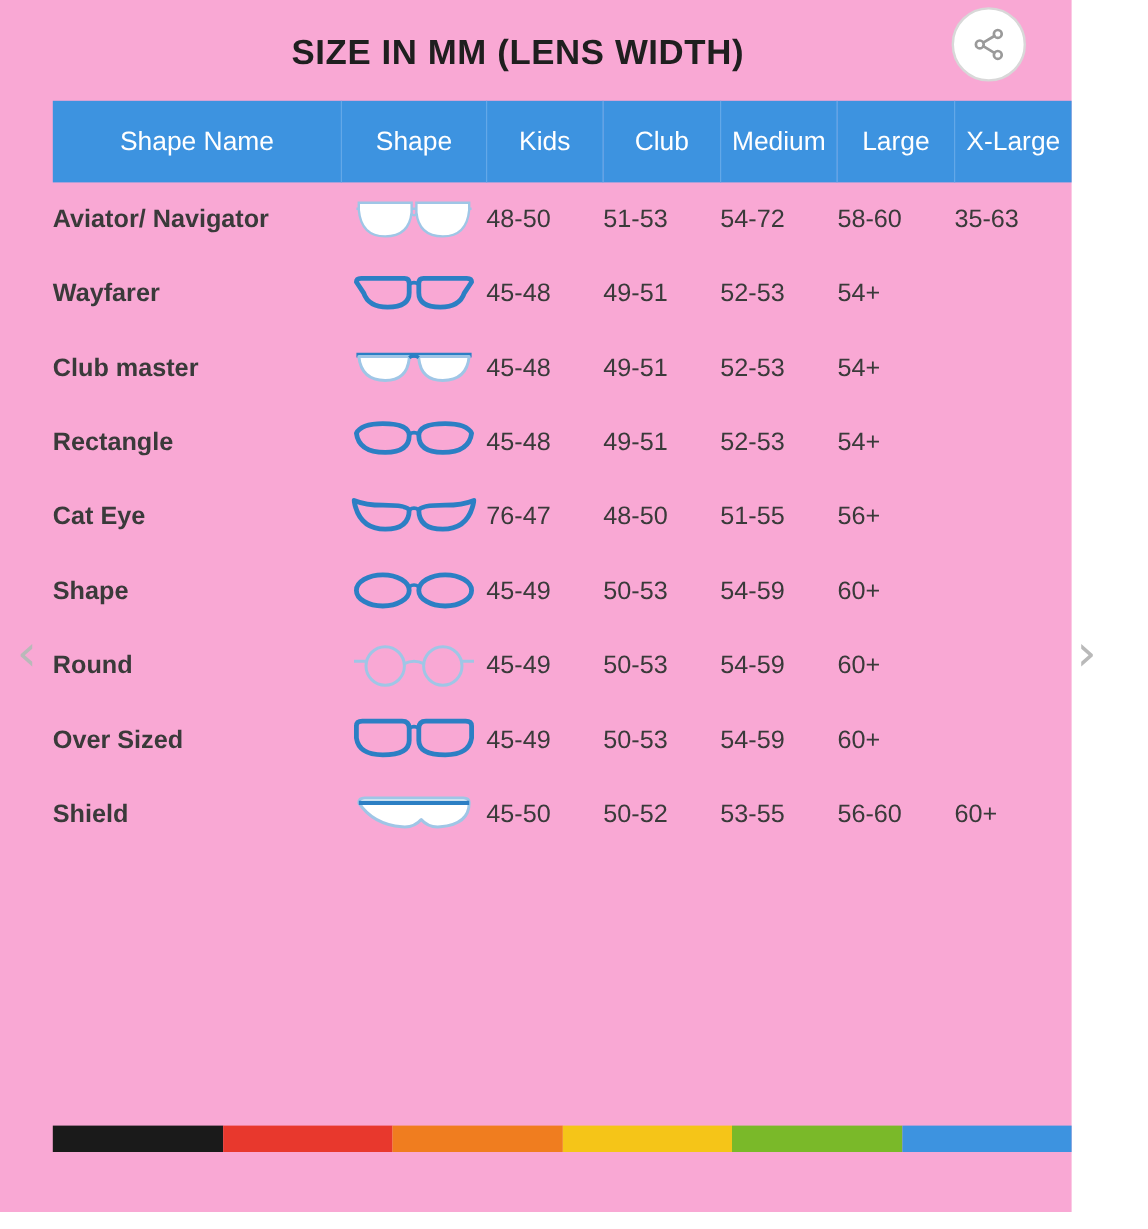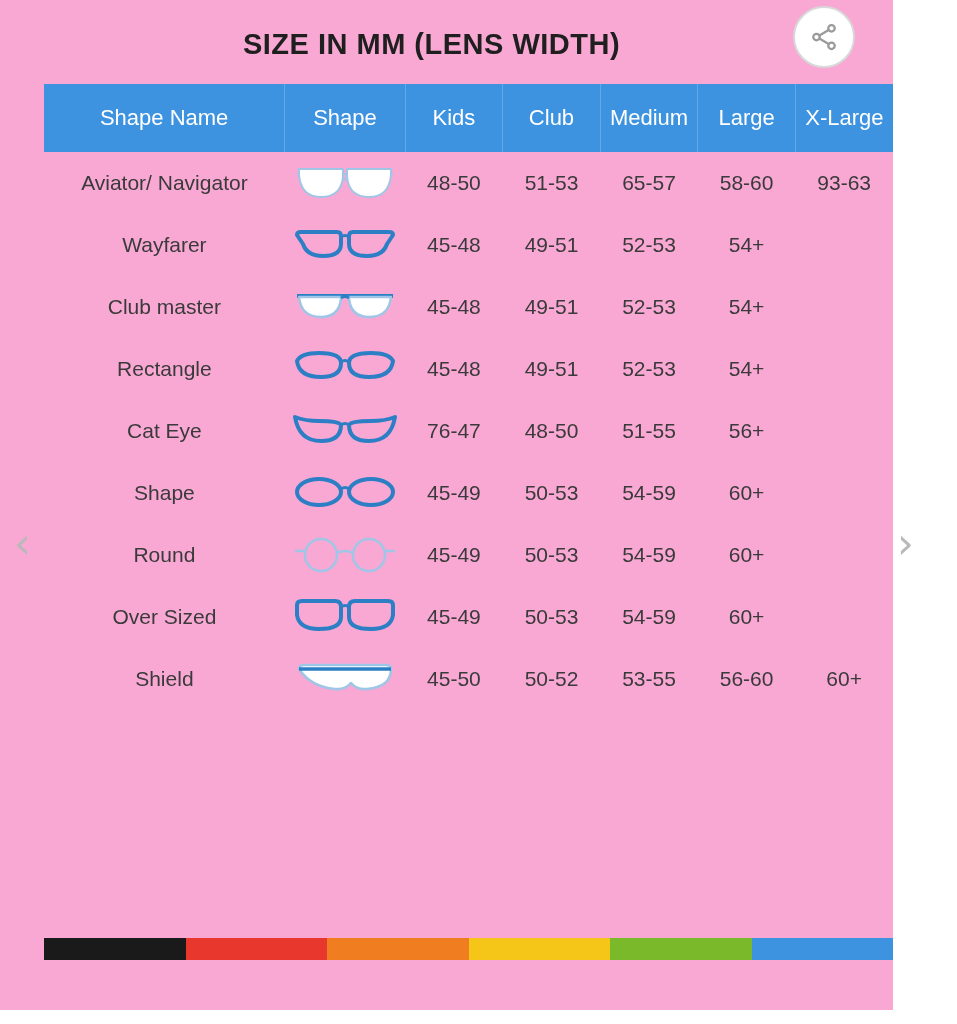--- a/index.html
+++ b/index.html
@@ -68,23 +68,23 @@
   table.sizechart thead th:last-child { border-right: none; }
   table.sizechart thead th.name-col { text-align: center; }
 
   table.sizechart tbody td {
     height: 62px;
     font-size: 21px;
     color: #3a3a3a;
     vertical-align: middle;
     padding: 0;
   }
-  td.shape-name { padding-left: 18px; text-align: center; width: 232px; }
+  td.shape-name { padding-left: 18px; text-align: left; width: 232px; font-weight: bold; }
   td.shape-icon { width: 116px; text-align: center; }
-  td.size-val  { width: 94px; text-align: center; }
+  td.size-val  { width: 94px; }
   td.onesize {
     text-align: center;
     font-size: 21px;
     color: #3a3a3a;
   }
 
   .colorbar {
     position: absolute;
     left: 44px;
     top: 938px;
@@ -151,23 +151,23 @@
               <svg class="glass" width="104" height="44" viewBox="0 0 104 44" fill="none" stroke="#9fc6e6" stroke-width="2">
                 <path d="M4 13 h96" stroke="#9fc6e6"></path>
                 <path d="M6 14 q2 22 22 22 q20 0 22 -20 l0 -8 l-44 0 z" fill="#ffffff"></path>
                 <path d="M98 14 q-2 22 -22 22 q-20 0 -22 -20 l0 -8 l44 0 z" fill="#ffffff"></path>
                 <path d="M50 17 q2 3 4 0" stroke="#9fc6e6"></path>
               </svg>
             </span>
           </td>
           <td class="size-val">48-50</td>
           <td class="size-val">51-53</td>
-          <td class="size-val">65-57</td>
+          <td class="size-val">54-72</td>
           <td class="size-val">58-60</td>
-          <td class="size-val">93-63</td>
+          <td class="size-val">35-63</td>
         </tr>
 
         <tr>
           <td class="shape-name">Wayfarer</td>
           <td class="shape-icon">
             <span>
               <svg class="glass" width="104" height="44" viewBox="0 0 104 44" fill="none" stroke="#2c7fc4" stroke-width="4" stroke-linejoin="round">
                 <path d="M4 12 q0 -3 4 -3 h36 q4 0 4 4 v8 q0 12 -18 12 q-16 0 -20 -12 z"></path>
                 <path d="M100 12 q0 -3 -4 -3 h-36 q-4 0 -4 4 v8 q0 12 18 12 q16 0 20 -12 z"></path>
                 <path d="M48 14 q4 -3 8 0" stroke-width="3"></path>

